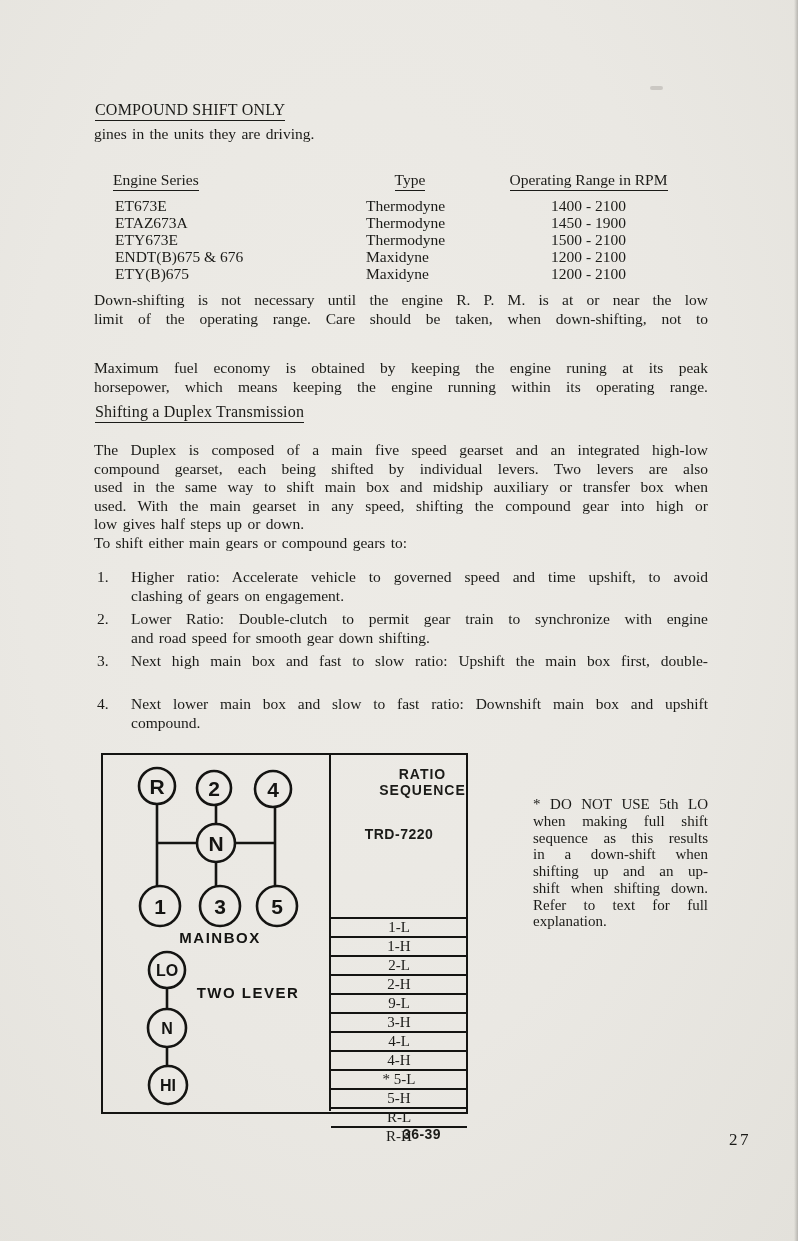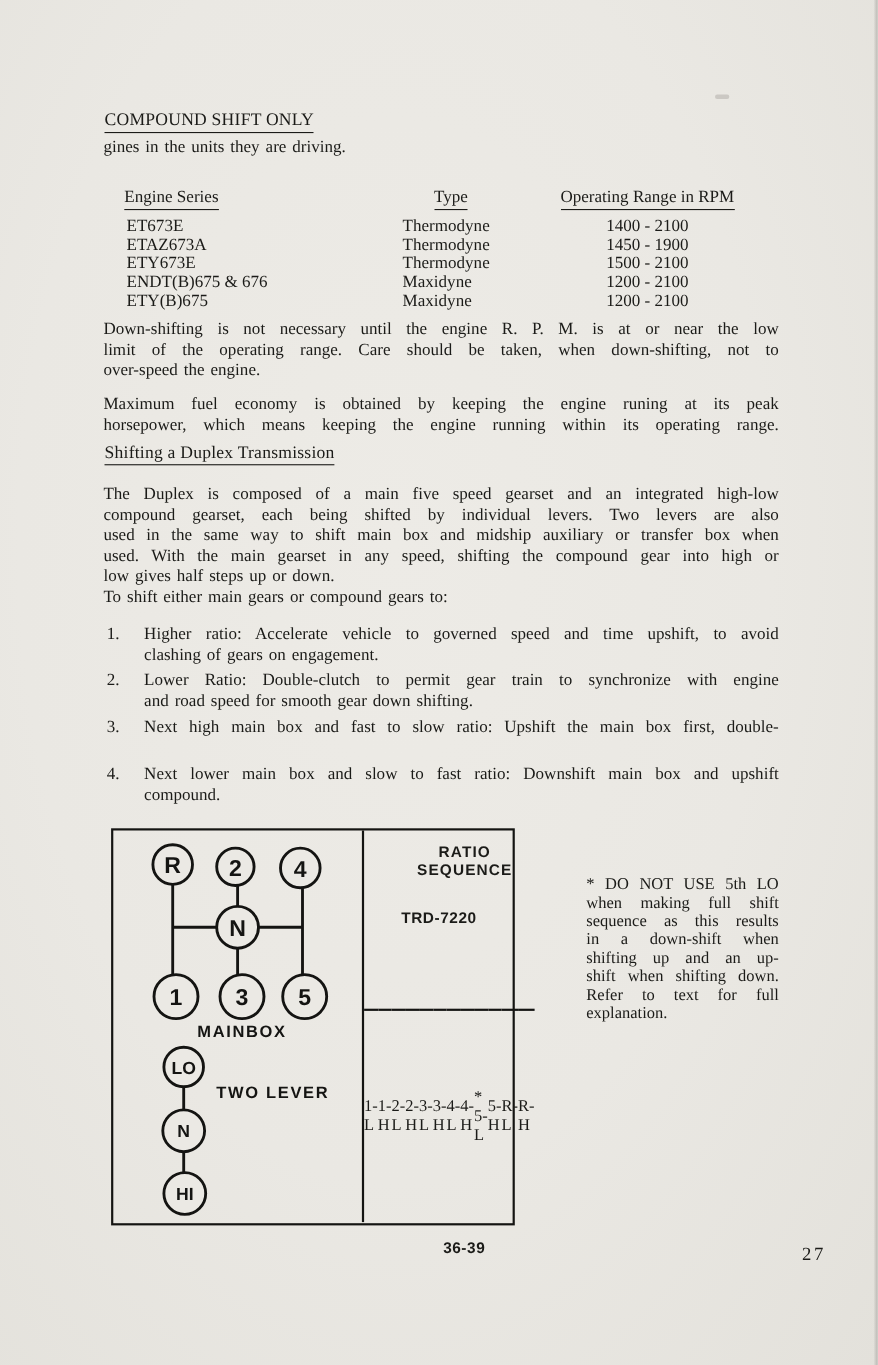--- a/index.html
+++ b/index.html
@@ -29,21 +29,21 @@
   .figure{position:absolute;left:101px;top:753px;width:367px;height:361px;
           border:2.5px solid #141412;box-sizing:border-box;}
   .ratio-col{position:absolute;left:226px;top:0;width:136px;height:356px;
              border-left:2px solid #141412;}
   .rhead-title{position:absolute;top:11px;left:0;right:0;text-align:center;
                font-family:"Liberation Sans", sans-serif;font-weight:bold;
                font-size:14px;line-height:16px;letter-spacing:1px;padding-left:47px;}
   .rhead-model{position:absolute;top:71px;left:0;right:0;text-align:center;
                font-family:"Liberation Sans", sans-serif;font-weight:bold;
                font-size:14px;letter-spacing:.5px;}
-  .rrows{position:absolute;top:114px;bottom:0;left:0;right:0;display:flex;flex-direction:row;margin-top:48px;}
+  .rrows{position:absolute;top:114px;bottom:0;left:0;right:0;display:flex;flex-direction:column;margin-top:48px;}
   .rrow{flex:1;border-top:2px solid #141412;display:flex;align-items:center;justify-content:center;
         font-size:15px;font-family:"Liberation Serif", serif;}
   .fig-caption{position:absolute;left:382px;top:1126px;width:80px;text-align:center;
                font-family:"Liberation Sans", sans-serif;font-weight:bold;font-size:14px;letter-spacing:.5px;}
   .note{position:absolute;left:533px;top:796px;width:175px;}
   .note .nline{font-size:15px;line-height:16.75px;}
   .page-number{position:absolute;left:729px;top:1130px;font-size:17px;letter-spacing:2.5px;}
   .edge-right{position:absolute;right:0;top:0;width:4px;height:1241px;
               background:linear-gradient(to left,#b8b6b1,rgba(184,182,177,0));}
   .smudge{position:absolute;left:650px;top:86px;width:13px;height:4px;border-radius:2px;
@@ -91,21 +91,20 @@
     <div class="tcell">1400 - 2100</div>
     <div class="tcell">1450 - 1900</div>
     <div class="tcell">1500 - 2100</div>
     <div class="tcell">1200 - 2100</div>
     <div class="tcell">1200 - 2100</div>
   </div>
 
   <div class="para" style="top:291px;">
     <div class="line jl">Down-shifting is not necessary until the engine R. P. M. is at or near the low</div>
     <div class="line jl">limit of the operating range.  Care should be taken, when down-shifting, not to</div>
-    <div class="line ll">over-speed the engine.</div>
   </div>
 
   <div class="para" style="top:359px;">
     <div class="line jl">Maximum fuel economy is obtained by keeping the engine runing at its peak</div>
     <div class="line jl">horsepower, which means keeping the engine running within its operating range.</div>
   </div>
 
   <div class="heading" style="top:403px;">
     <span class="ul">Shifting a Duplex Transmission</span>
   </div>
@@ -193,21 +192,21 @@
       <div class="rhead-title">
         <div>RATIO</div>
         <div>SEQUENCE</div>
       </div>
       <div class="rhead-model">TRD-7220</div>
       <div class="rrows">
         <div class="rrow">1-L</div>
         <div class="rrow">1-H</div>
         <div class="rrow">2-L</div>
         <div class="rrow">2-H</div>
-        <div class="rrow">3-L</div>
+        <div class="rrow">9-L</div>
         <div class="rrow">3-H</div>
         <div class="rrow">4-L</div>
         <div class="rrow">4-H</div>
         <div class="rrow">* 5-L</div>
         <div class="rrow">5-H</div>
         <div class="rrow">R-L</div>
         <div class="rrow">R-H</div>
       </div>
     </div>
   </div>

